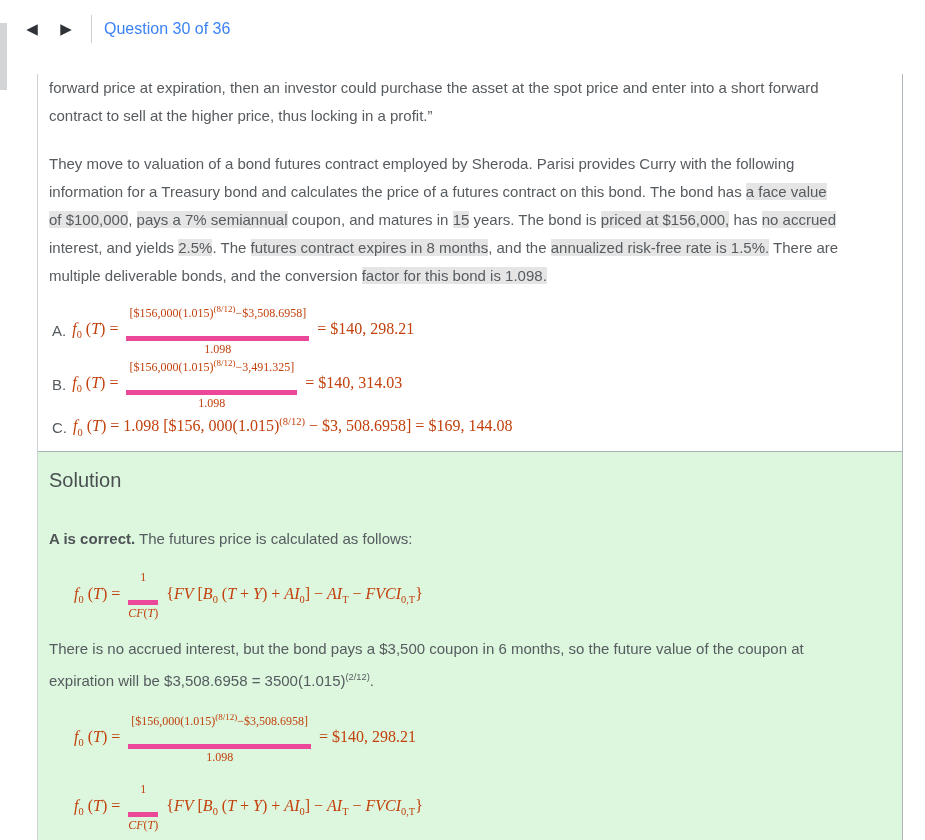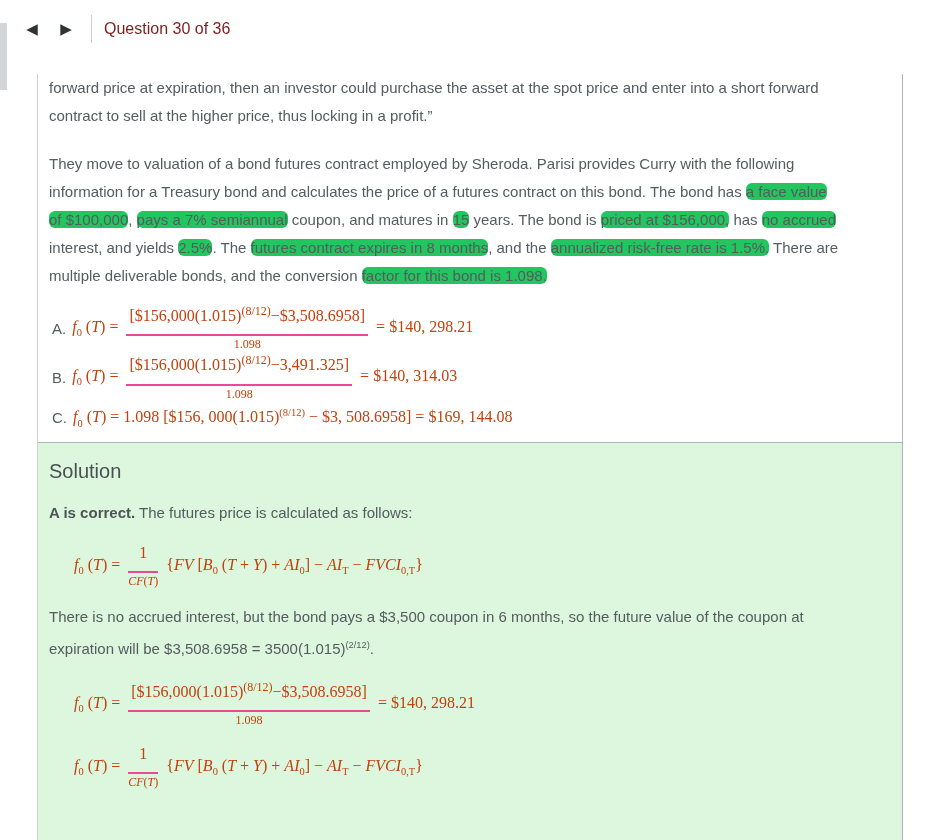--- a/index.html
+++ b/index.html
@@ -9,49 +9,49 @@
 
   .scroll-strip { position:absolute; left:0; top:23px; width:7px; height:67px;
     background:#d3d5d6; z-index:6; }
 
   .app-header { position:absolute; top:0; left:0; right:0; height:57px;
     background:#fff; z-index:5; display:flex; align-items:center; }
   .nav-btn { border:none; background:transparent; font-size:15px; color:#2f3337;
     width:34px; height:30px; cursor:pointer; line-height:30px; text-align:center; padding:0; }
   .nav-btn.prev { margin-left:15px; }
   .hdr-divider { width:1px; height:28px; background:#c9ced1; margin:0 0 0 8px; }
-  .hdr-title { font-size:16px; color:#7f1d1d; margin-left:12px; }
+  .hdr-title { font-size:16px; color:#3b82f6; margin-left:12px; }
 
   .viewport { position:absolute; top:57px; left:0; right:0; bottom:0; overflow:hidden; }
   .panel { margin-left:37px; width:866px; min-height:100%;
     border-left:1px solid #ccd2d5; border-right:1px solid #aeb6bb; }
 
   .question-area { padding:0 11px;margin-top:24px; }
   .para .line { font-size:15px; line-height:28px; color:#565b5f; white-space:pre-wrap; }
   .para.quote { margin-top:-7px; }
   .para.vignette { margin-top:20px; }
   .para.qline { margin-top:50px; }
-  .hl { background:#22c55e;border-radius:6px; }
+  .hl { background:#e5e5e5; }
   .b { font-weight:bold; color:#4e5356; }
 
   .options { margin-top:14px; padding-left:3px; }
   .option-row { display:flex; align-items:center; min-height:30px; margin-bottom:1px; }
   .opt-label { font-size:15px; color:#565b5f; margin-right:6px; }
   .math { font-family:"Liberation Serif", serif; font-size:16px; color:#c2410c; }
   .math .mi { font-style:italic; }
   .math sub { font-size:0.65em; }
   .math sup { font-size:0.66em; }
   .frac { display:inline-block; vertical-align:middle; text-align:center; margin:0 4px; }
-  .frac .num { display:block; font-size:16px; padding:0 3px 9px; border-bottom:2px solid #ec4899; }
+  .frac .num { display:block; font-size:12px; padding:0 3px 15px; border-bottom:5px solid #ec4899; }
   .frac .den { display:block; font-size:12px; padding-top:1px; }
   .frac sup { font-size:0.75em; }
 
   .solution { margin-top:9px; background:#dcf7de; border-top:1px solid #a9b3b8;
     padding:17px 11px 60px; }
-  .solution-heading { font-size:20px; font-weight:400; color:#4a4f52; margin-bottom:16px; }
+  .solution-heading { font-size:20px; font-weight:400; color:#4a4f52; margin-bottom:33px; }
   .solution .para { margin-bottom:4px; }
   .formula-row { margin:17px 0 14px 25px; }
   .para sup { font-size:0.62em; }
 </style>
 </head>
 <body>
 
 <div class="scroll-strip"></div>
 
 <div class="app-header">

